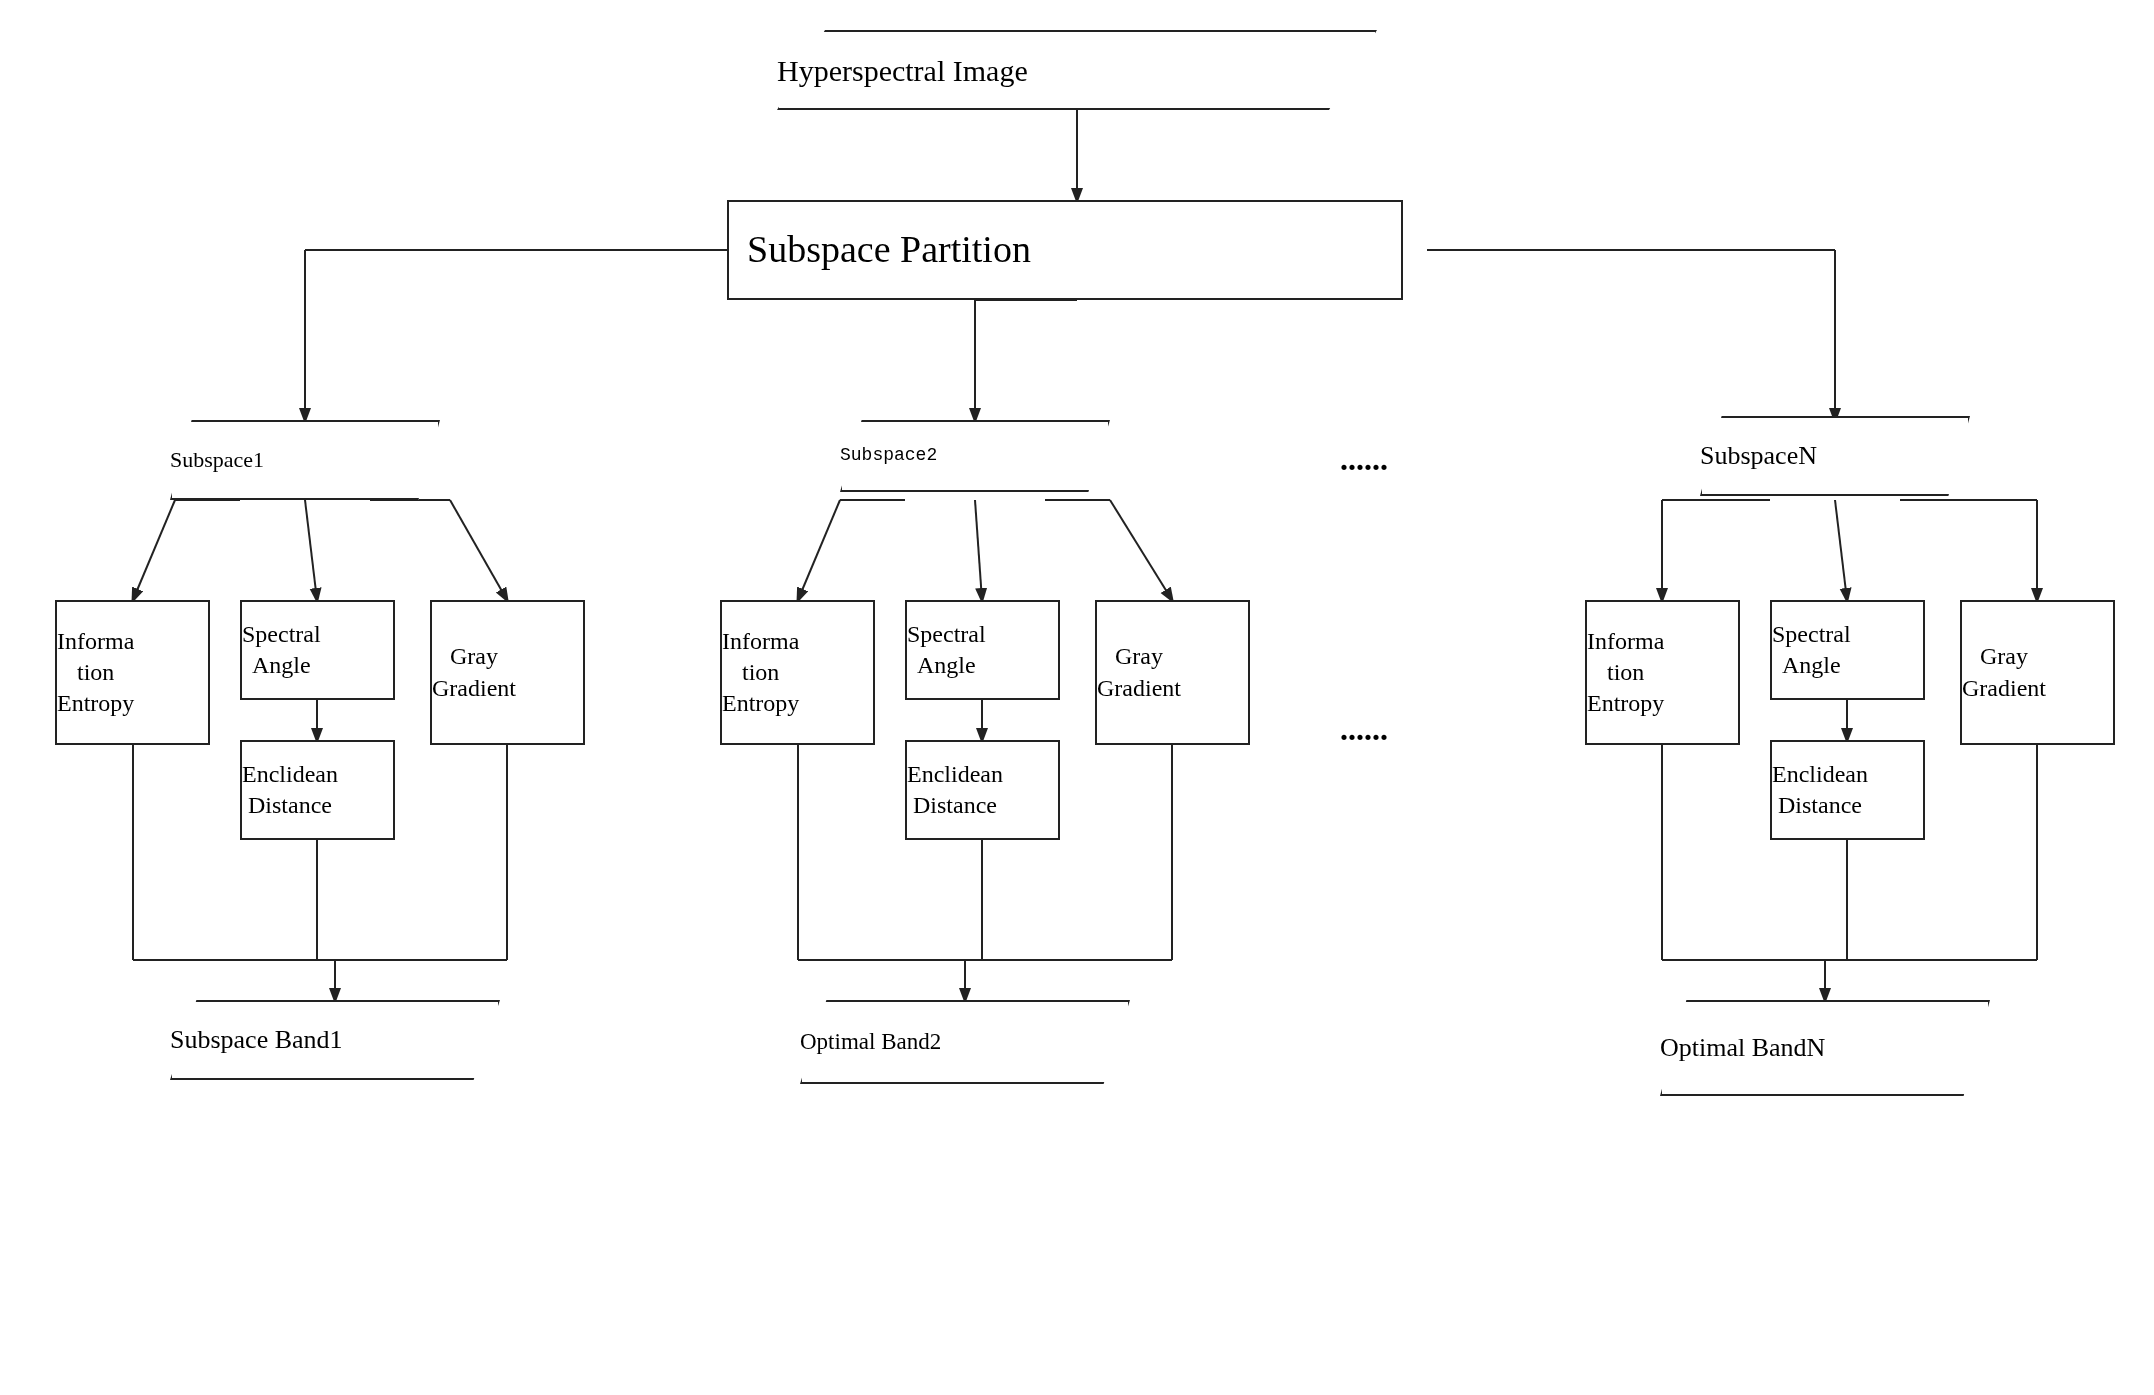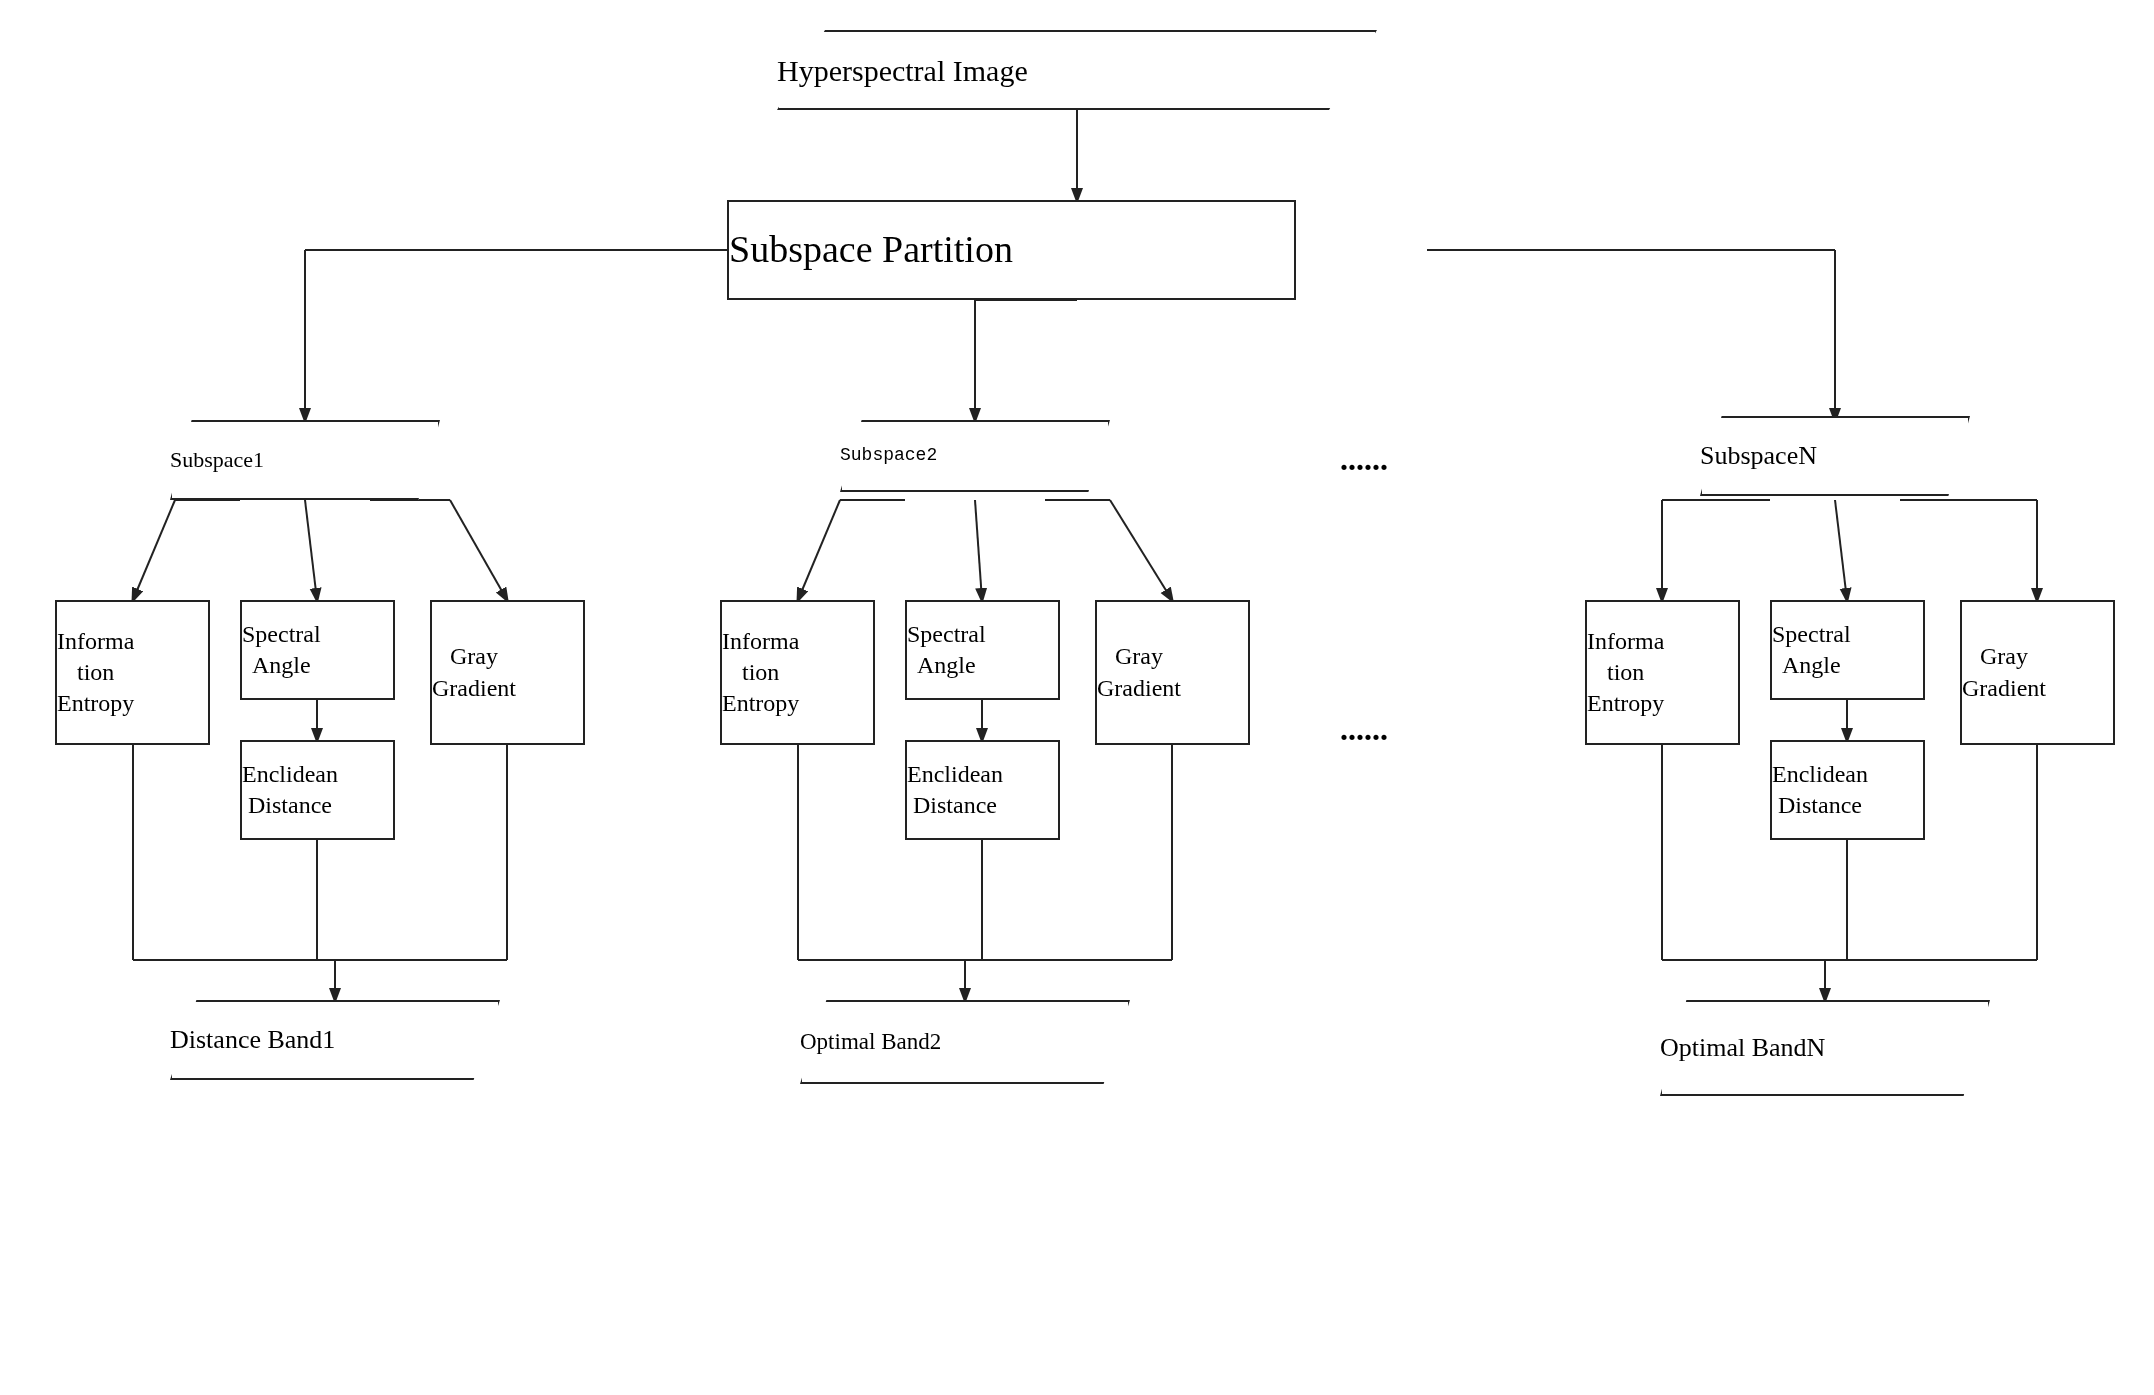--- a/index.html
+++ b/index.html
@@ -144,21 +144,21 @@
       <marker id="arrow" markerWidth="8" markerHeight="8" refX="6" refY="3" orient="auto">
         <path d="M0,0 L0,6 L8,3 z" fill="#222"></path>
       </marker>
     </defs>
   </svg>
 
   <div class="node parallelogram" style="left:777px;top:30px;width:600px;height:80px;font-size:30px;">
     <span>Hyperspectral Image</span>
   </div>
 
-  <div class="node rect" style="left:727px;top:200px;width:569px;height:100px;font-size:38px;">
+  <div class="node rect" style="left:727px;top:200px;width:676px;height:100px;font-size:38px;padding-left:18px;">
     <span>Subspace Partition</span>
   </div>
 
   <div class="node parallelogram" style="left:170px;top:420px;width:270px;height:80px;font-size:22px;">
     <span>Subspace1</span>
   </div>
 
   <div class="node parallelogram" style="left:840px;top:420px;width:270px;height:72px;font-size:18px;font-family:Liberation Mono, monospace;">
     <span>Subspace2</span>
   </div>
@@ -217,21 +217,21 @@
 
   <div class="node rect" style="left:1960px;top:600px;width:155px;height:145px;font-size:24px;">
     <span>Gray<br>Gradient</span>
   </div>
 
   <div class="node rect" style="left:1770px;top:740px;width:155px;height:100px;font-size:24px;">
     <span>Enclidean<br>Distance</span>
   </div>
 
   <div class="node parallelogram" style="left:170px;top:1000px;width:330px;height:80px;font-size:26px;">
-    <span>Distance Band1</span>
+    <span>Subspace Band1</span>
   </div>
 
   <div class="node parallelogram" style="left:800px;top:1000px;width:330px;height:84px;font-size:23px;">
     <span>Optimal Band2</span>
   </div>
 
   <div class="node parallelogram" style="left:1660px;top:1000px;width:330px;height:96px;font-size:26px;">
     <span>Optimal BandN</span>
   </div>
 </div>

